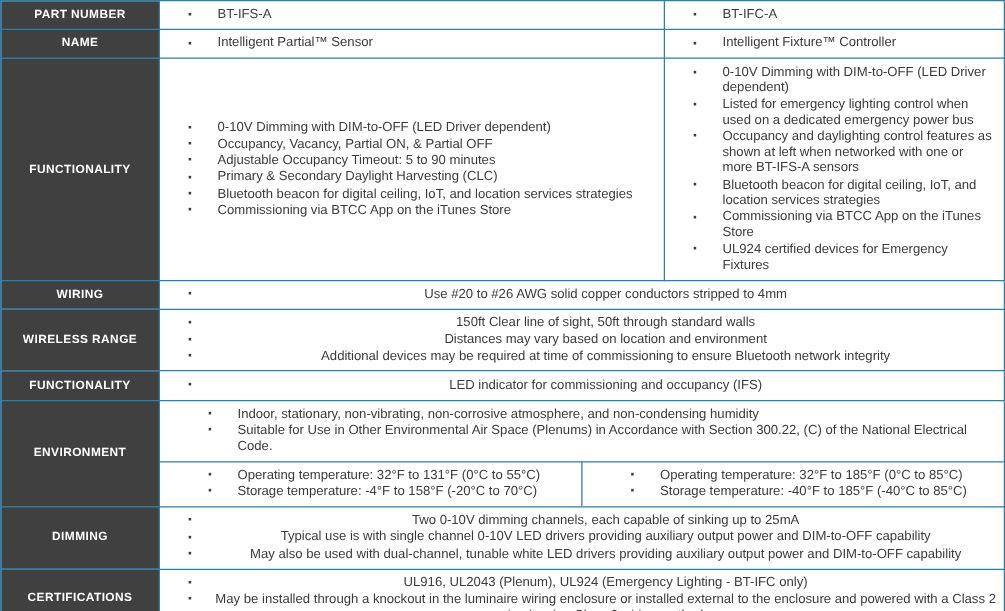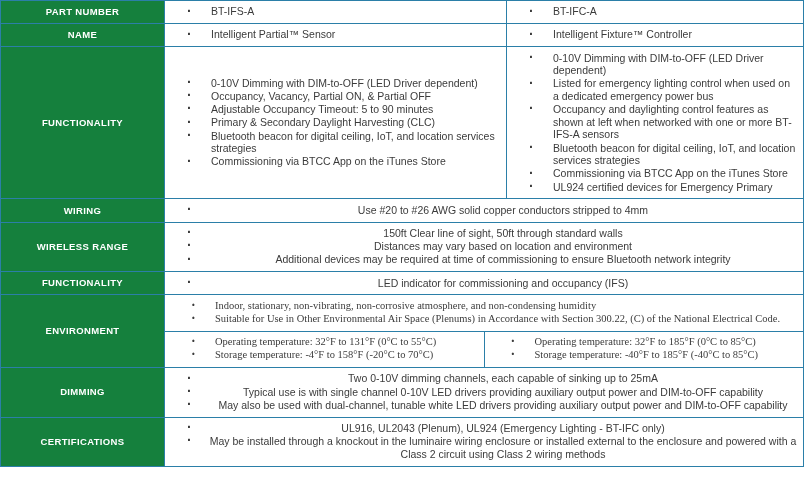--- a/index.html
+++ b/index.html
@@ -22,22 +22,22 @@
   }
 
   .spec-table td {
     border: 1px solid #2b7fa8;
     vertical-align: middle;
     padding: 0;
   }
 
   
   td.label-cell {
-    width: 164px;
-    background: #15803d;
+    width: 127px;
+    background: #404040;
     color: #ffffff;
     font-weight: bold;
     font-size: 9.5px;
     text-align: center;
     letter-spacing: 0.35px;
     line-height: 12px;
     padding: 4px 3px;
     border-top-color: #2b7fa8;
     border-bottom-color: #2b7fa8;
   }
@@ -102,34 +102,33 @@
     padding: 0;
   }
   table.nested tr.band-top > td {
     border-bottom: 1px solid #2b7fa8;
   }
   table.nested td.nested-left {
     width: 341px;
     border-right: 1px solid #2b7fa8;
   }
   table.nested td.nested-pad {
-    padding: 4px 0 5px 4px;
-    font-family: Liberation Serif, serif;
+    padding: 4px 0 5px 16px;
   }
 </style>
 </head>
 <body>
 
 <table class="spec-table">
   <tbody>
       <tr>
         <td class="label-cell">
           <span class="label-text">PART NUMBER</span>
         </td>
-        <td class="content-cell col-left" style="width: 342px; margin-left: 37px;">
+        <td class="content-cell col-left" style="width: 404px; margin-left: 37px;">
           <ul class="bullets">
             <li>BT-IFS-A</li>
           </ul>
         </td>
         <td class="content-cell col-right">
           <ul class="bullets">
             <li>BT-IFC-A</li>
           </ul>
         </td>
       </tr>
@@ -162,21 +161,21 @@
             <li>Commissioning via BTCC App on the iTunes Store</li>
           </ul>
         </td>
         <td class="content-cell col-right">
           <ul class="bullets">
             <li>0-10V Dimming with DIM-to-OFF (LED Driver dependent)</li>
             <li>Listed for emergency lighting control when used on a dedicated emergency power bus</li>
             <li>Occupancy and daylighting control features as shown at left when networked with one or more BT-IFS-A sensors</li>
             <li>Bluetooth beacon for digital ceiling, IoT, and location services strategies</li>
             <li>Commissioning via BTCC App on the iTunes Store</li>
-            <li>UL924 certified devices for Emergency Primary</li>
+            <li>UL924 certified devices for Emergency Fixtures</li>
           </ul>
         </td>
       </tr>
       <tr>
         <td class="label-cell">
           <span class="label-text">WIRING</span>
         </td>
         <td class="content-cell wide" colspan="2">
           <ul class="bullets">
             <li>Use #20 to #26 AWG solid copper conductors stripped to 4mm</li>

